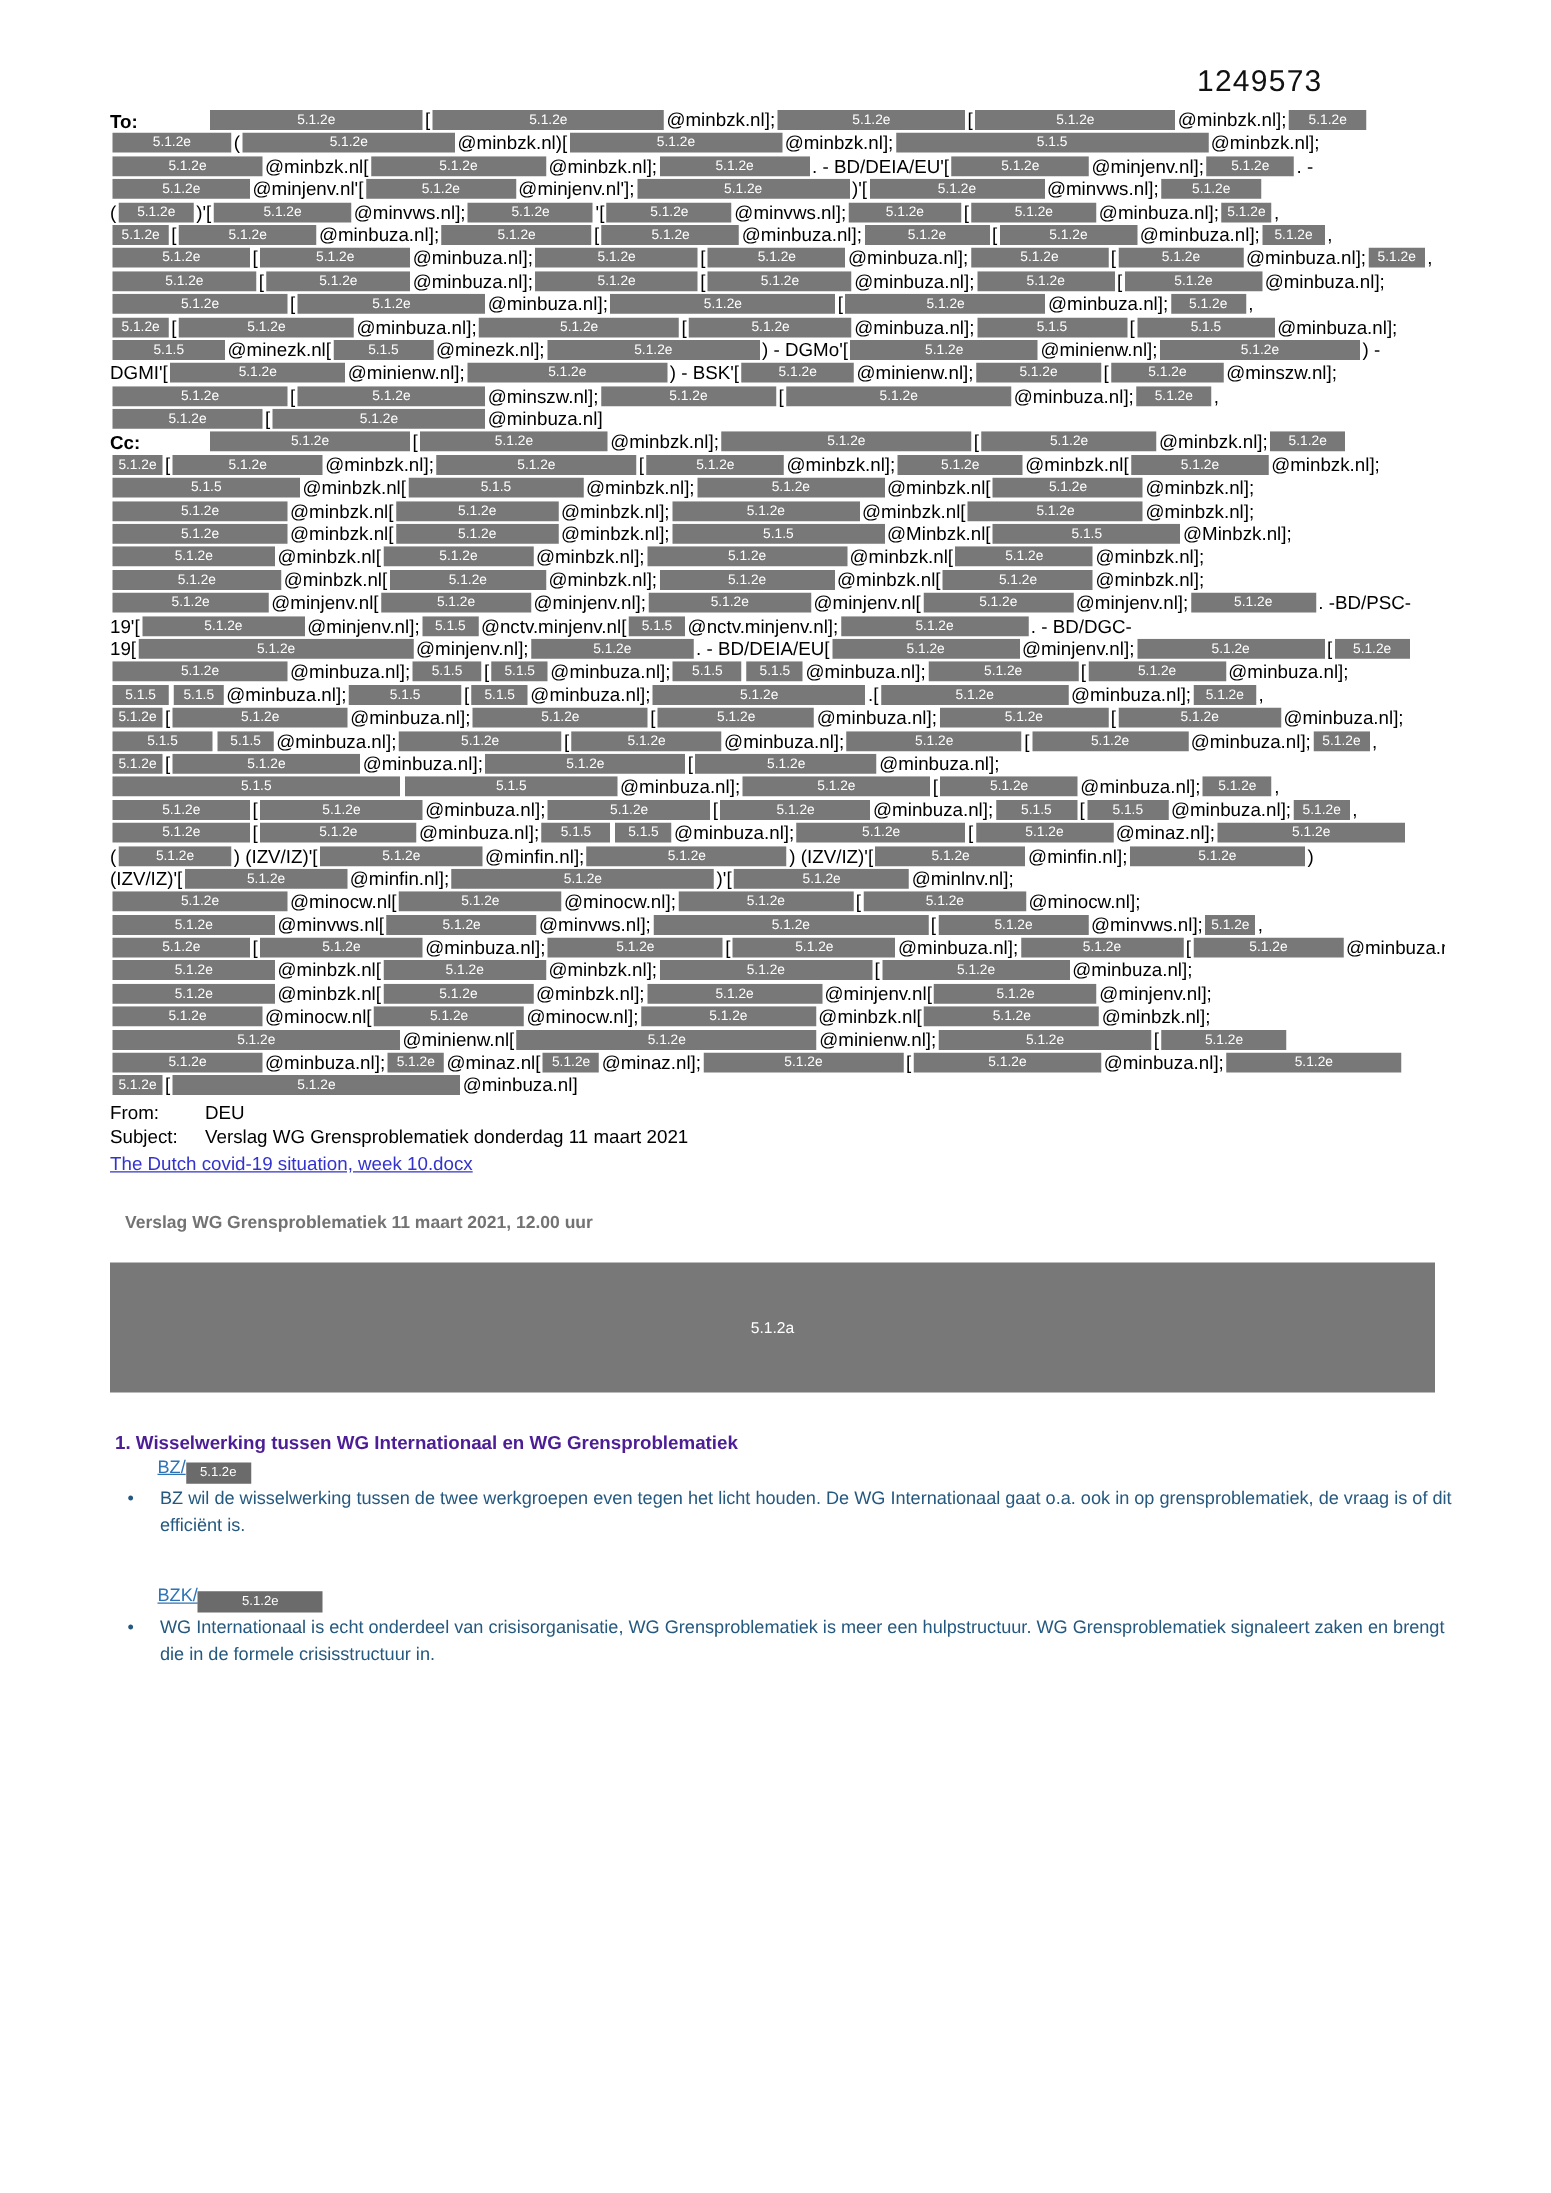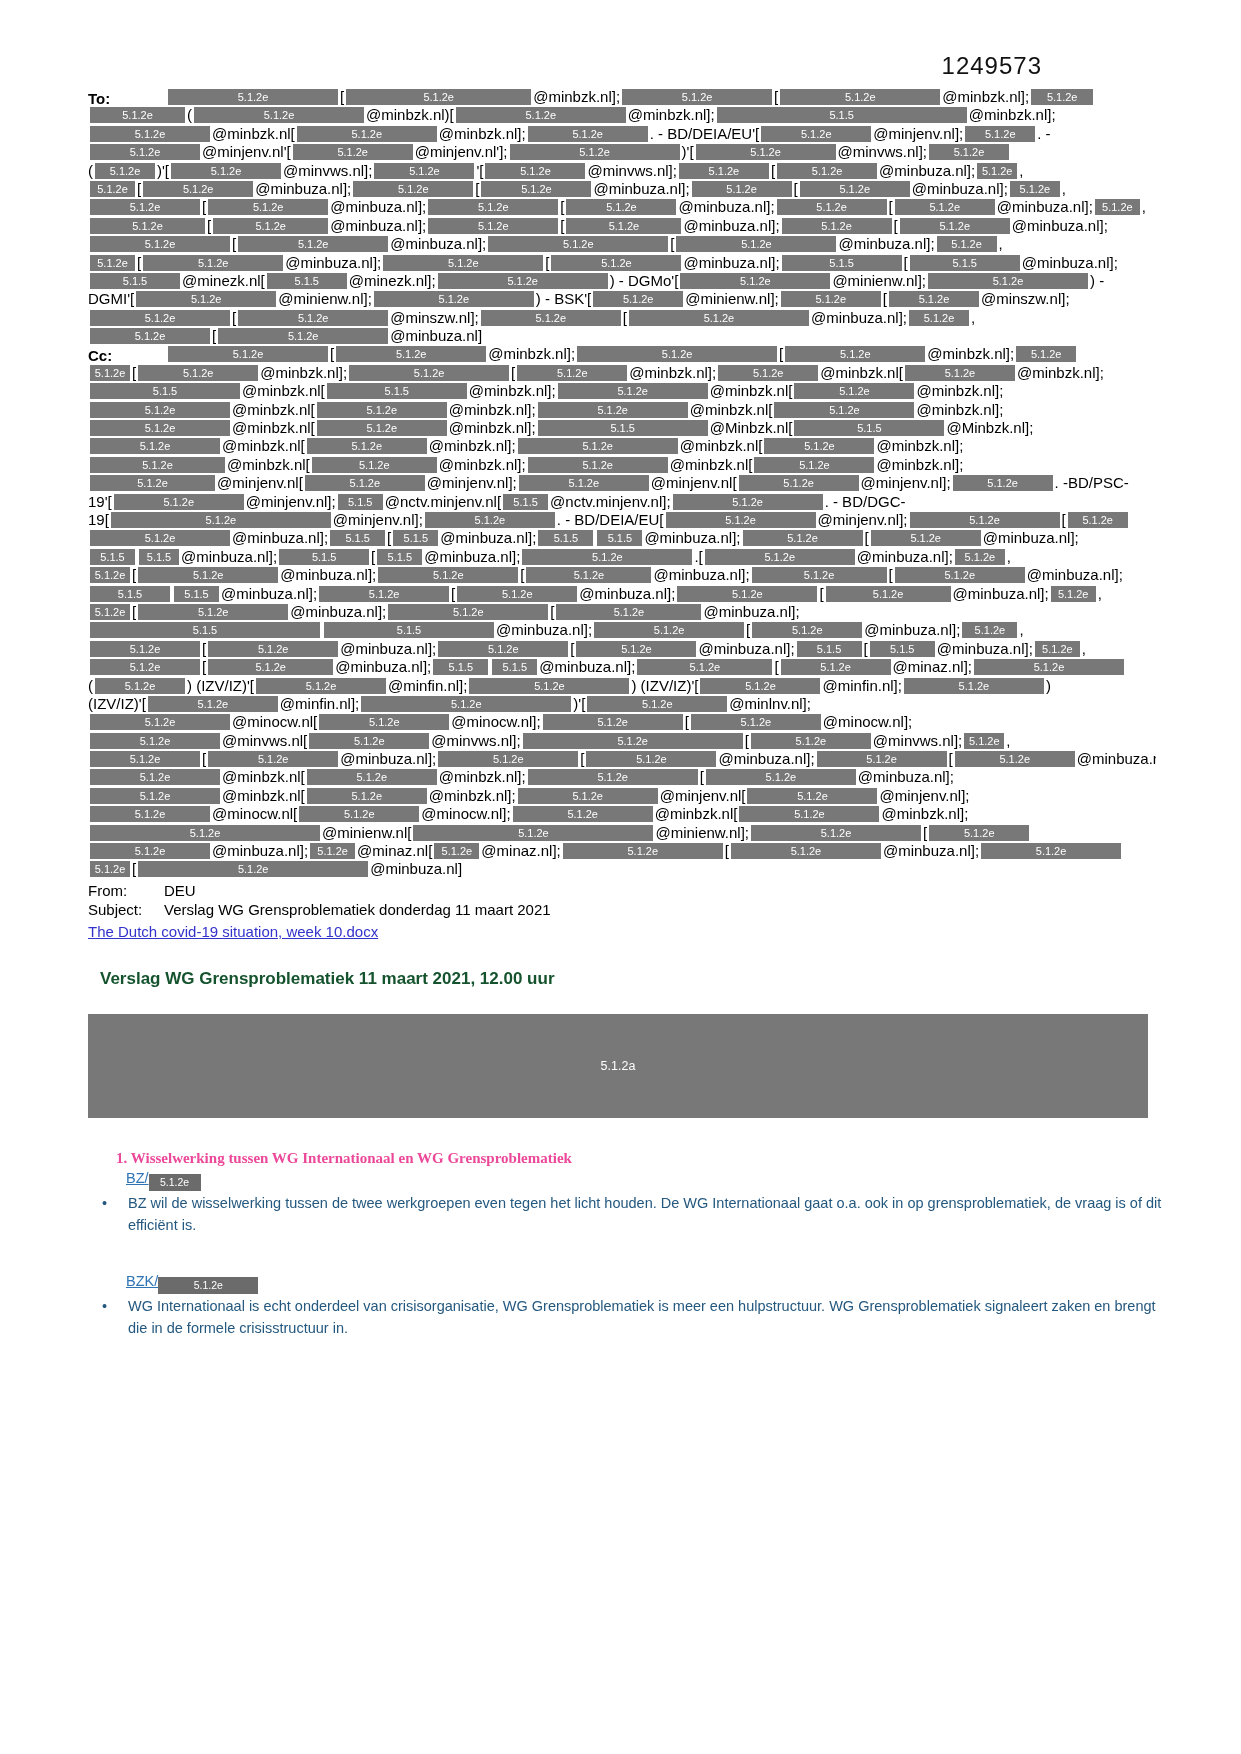--- a/index.html
+++ b/index.html
@@ -1,34 +1,34 @@
 <!DOCTYPE html>
 <html><head>
 <meta charset="utf-8">
 <style>
   html,body{margin:0;padding:0;background:#fff;}
   .page{position:relative;width:1241px;height:1754px;background:#fff;overflow:hidden;
         font-family:"Liberation Sans",sans-serif;color:#000;}
-  .docnum{position:absolute;top:52px;right:199px;font-size:24px;letter-spacing:1px;color:#111;}
+  .docnum{position:absolute;top:52px;right:183px;font-size:24px;letter-spacing:1px;color:#111;}
   .header{position:absolute;left:88px;top:88px;width:1068px;}
   .hline{height:18.4px;white-space:nowrap;overflow:hidden;font-size:15px;}
   .hlabel{display:inline-block;width:78px;font-weight:bold;font-size:15px;vertical-align:middle;}
   .redact{display:inline-block;background:#787878;color:#fff;font-size:11px;height:16px;
           line-height:16px;text-align:center;vertical-align:-3px;margin:0 2px;overflow:hidden;}
   .frag{font-size:15px;}
   .fields{margin-top:3px;}
   .fieldrow{height:19.6px;font-size:15px;white-space:nowrap;}
   .flabel{display:inline-block;width:76px;font-weight:normal;}
   .fpad{display:inline-block;width:72px;}
   .attach{display:inline-block;margin-top:2px;font-size:15px;color:#3333CC;text-decoration:underline;cursor:pointer;}
-  .body-title{margin:28px 0 0 12px;color:#14532d;font-weight:bold;font-size:17px;}
+  .body-title{margin:28px 0 0 12px;color:#737373;font-weight:bold;font-size:14px;}
   .bigredact{margin-top:25px;width:1060px;height:104px;background:#787878;color:#fff;
              display:flex;align-items:center;justify-content:center;font-size:12.5px;}
   .section{margin-top:32px;}
-  .section-heading{margin-left:28px;color:#ec4899;font-weight:bold;font-size:15px;font-family:Liberation Serif, serif;}
+  .section-heading{margin-left:4px;color:#4c1d95;font-weight:bold;font-size:15px;}
   .speaker{margin:3px 0 2px 38px;font-size:14.5px;height:20px;}
   .slink{color:#2E74B5;text-decoration:underline;cursor:pointer;}
   .sredact{display:inline-block;background:#6b6b6b;color:#fff;font-size:10.5px;height:17px;
            line-height:17px;text-align:center;vertical-align:-3px;}
   .bullet{display:flex;margin:3px 0 0 14px;width:1066px;color:#24587F;font-size:14.5px;line-height:1.5;}
   .dot{width:26px;flex:none;}
   .gap34{height:34px;}
 </style>
 </head>
 <body>

